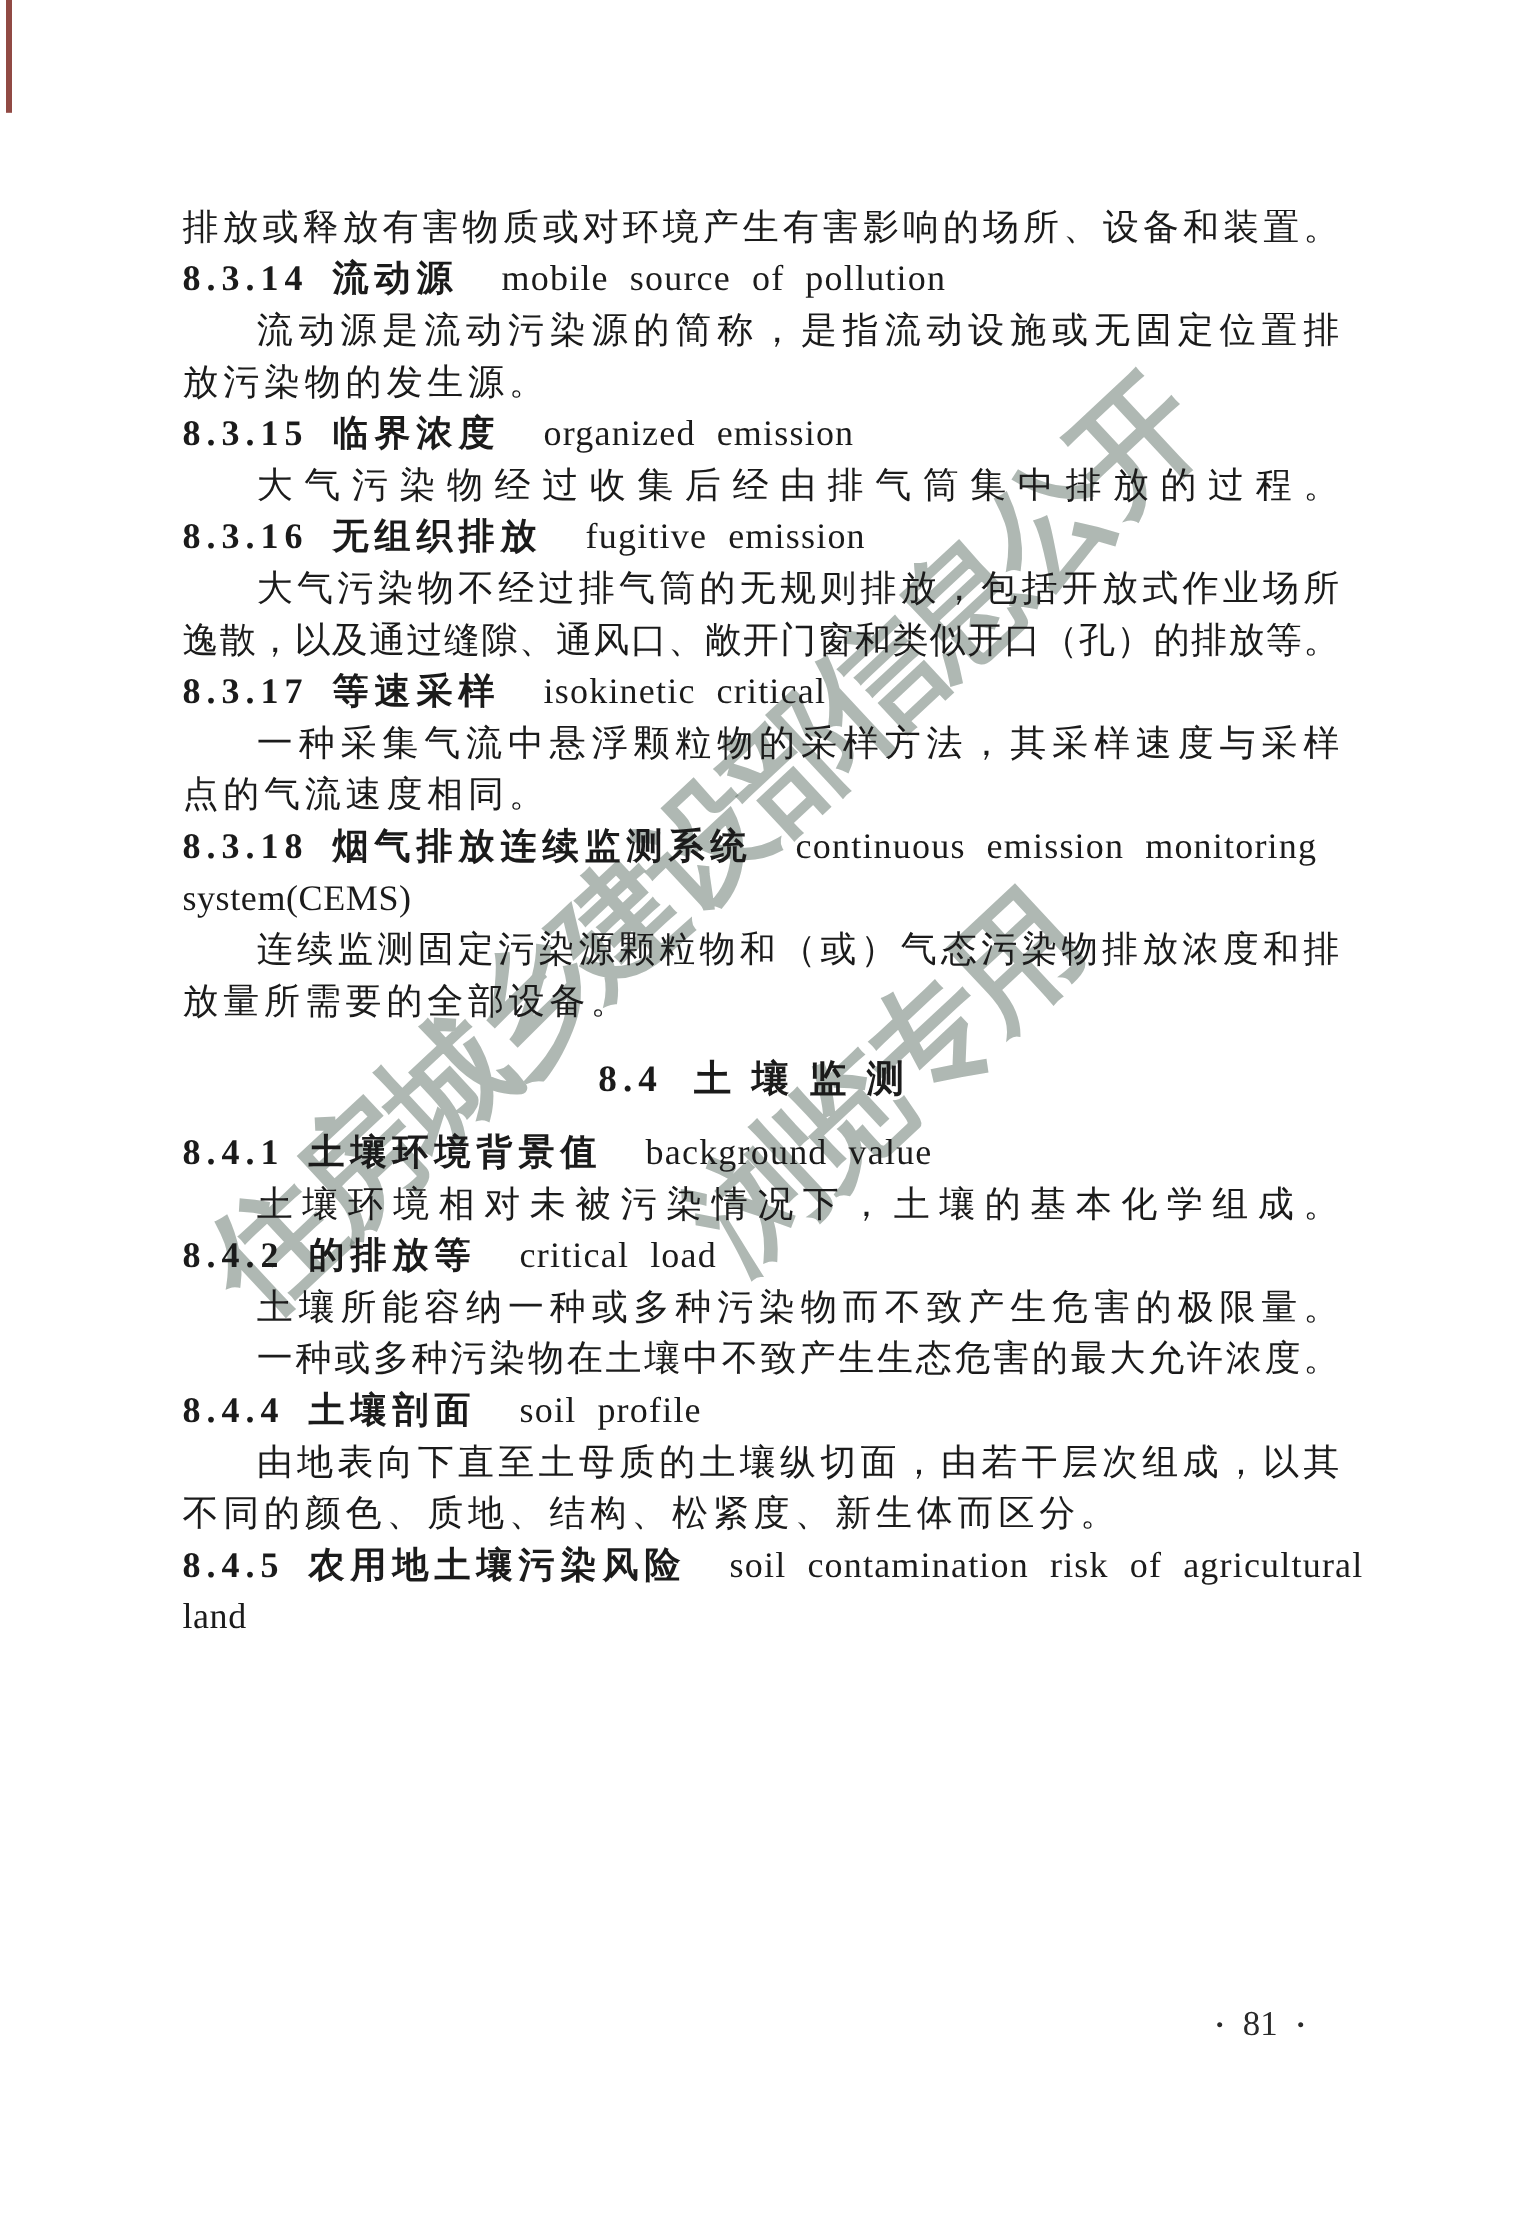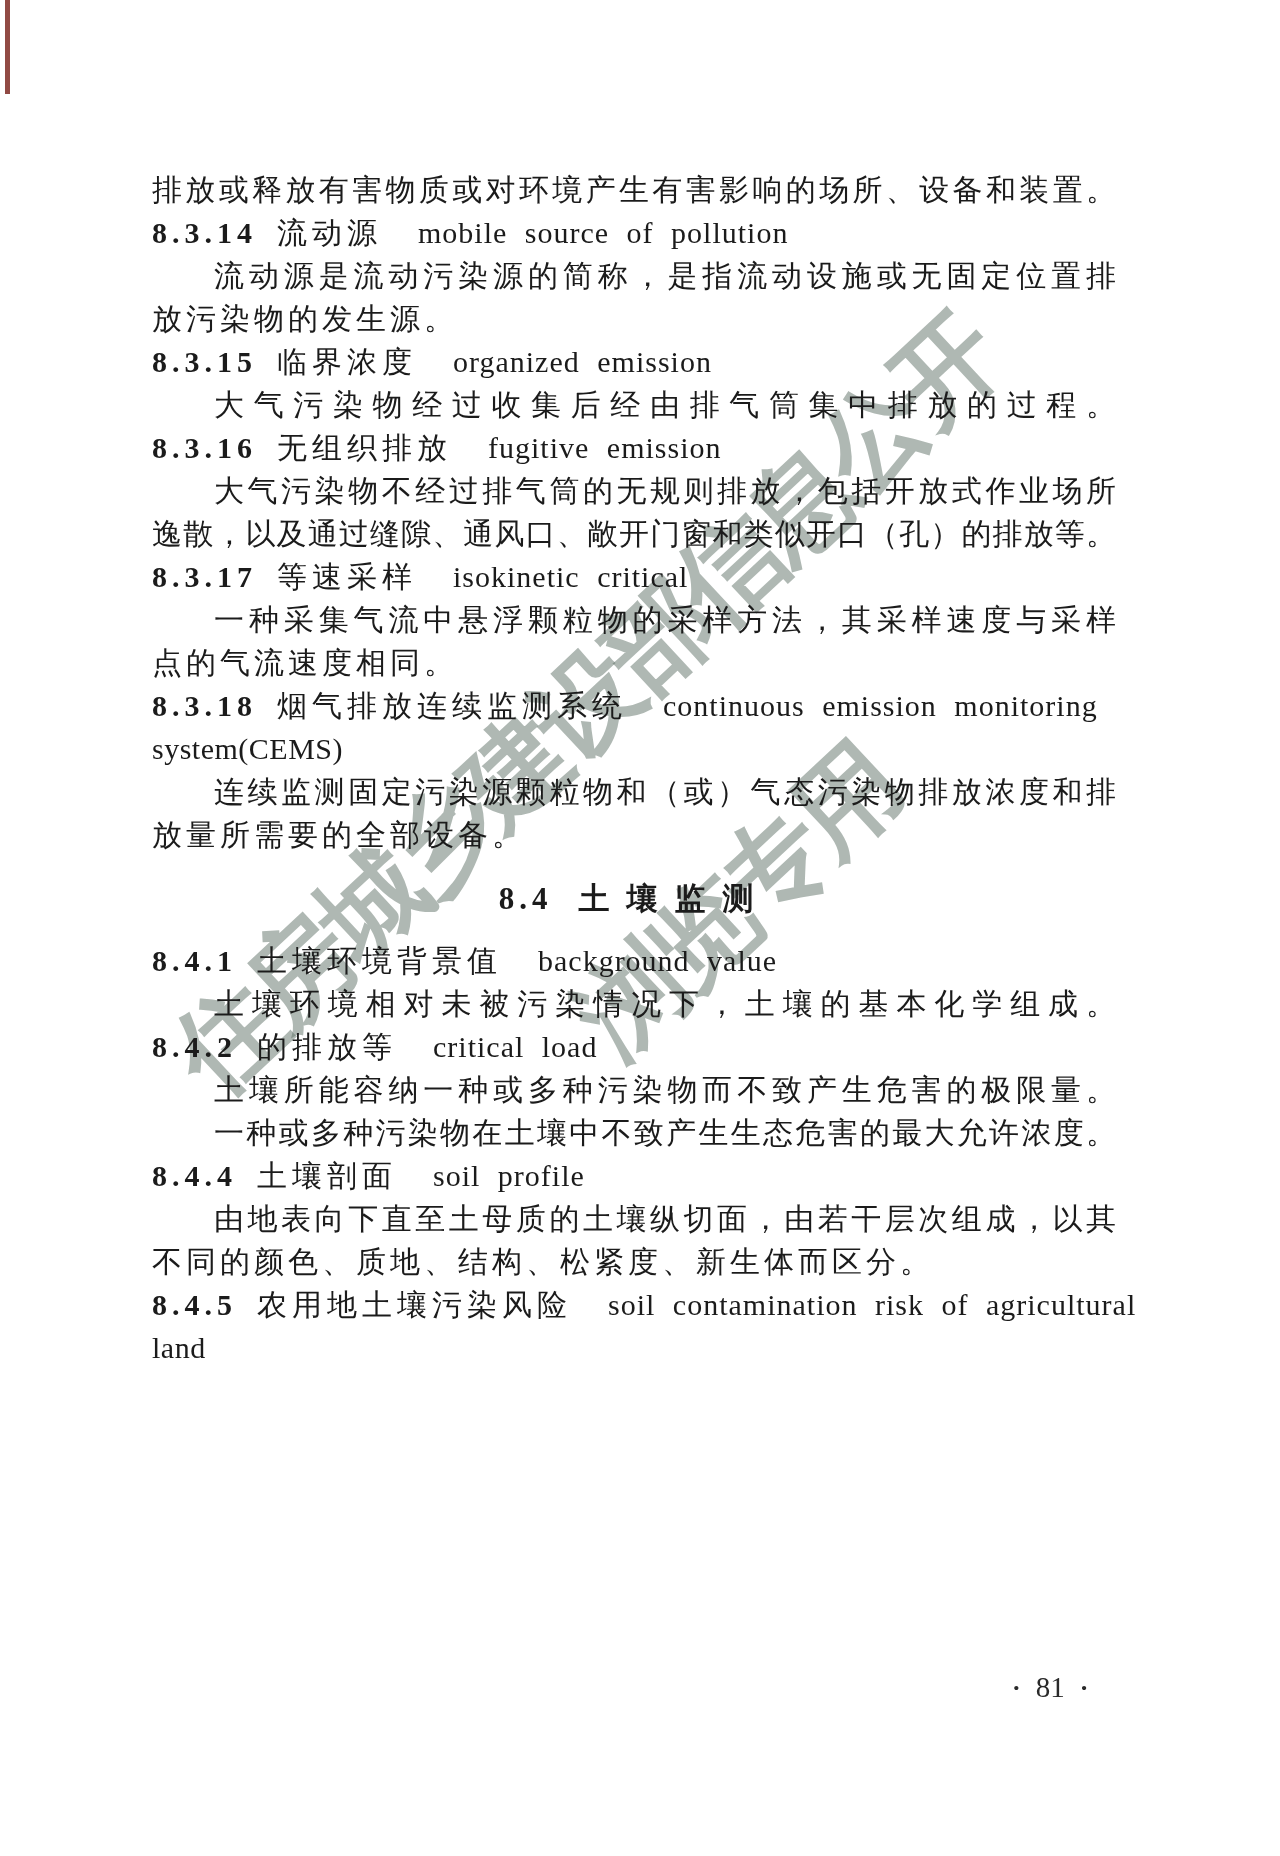--- a/index.html
+++ b/index.html
@@ -45,21 +45,21 @@
   .body-line.fill{
     letter-spacing:1px;
     text-align-last:justify;
   }
   .body-line.ind{text-indent:62px;}
   .body-line.latin{letter-spacing:.5px;text-align:left;}
   .term-line{
     display:flex;align-items:baseline;white-space:nowrap;
   }
   .term-number{font-weight:bold;letter-spacing:5px;margin-right:20px;}
-  .term-zh{font-weight:normal;letter-spacing:5px;margin-right:36px;}
+  .term-zh{font-weight:bold;letter-spacing:5px;margin-right:36px;}
   .term-en{letter-spacing:1px;word-spacing:9px;}
   .section-heading{
     display:flex;justify-content:center;align-items:baseline;
     font-weight:bold;font-size:31px;
     margin-top:21px;margin-bottom:19px;
   }
   .heading-number{letter-spacing:5px;margin-right:26px;}
   .heading-text{letter-spacing:17px;}
   
   .page-number{

